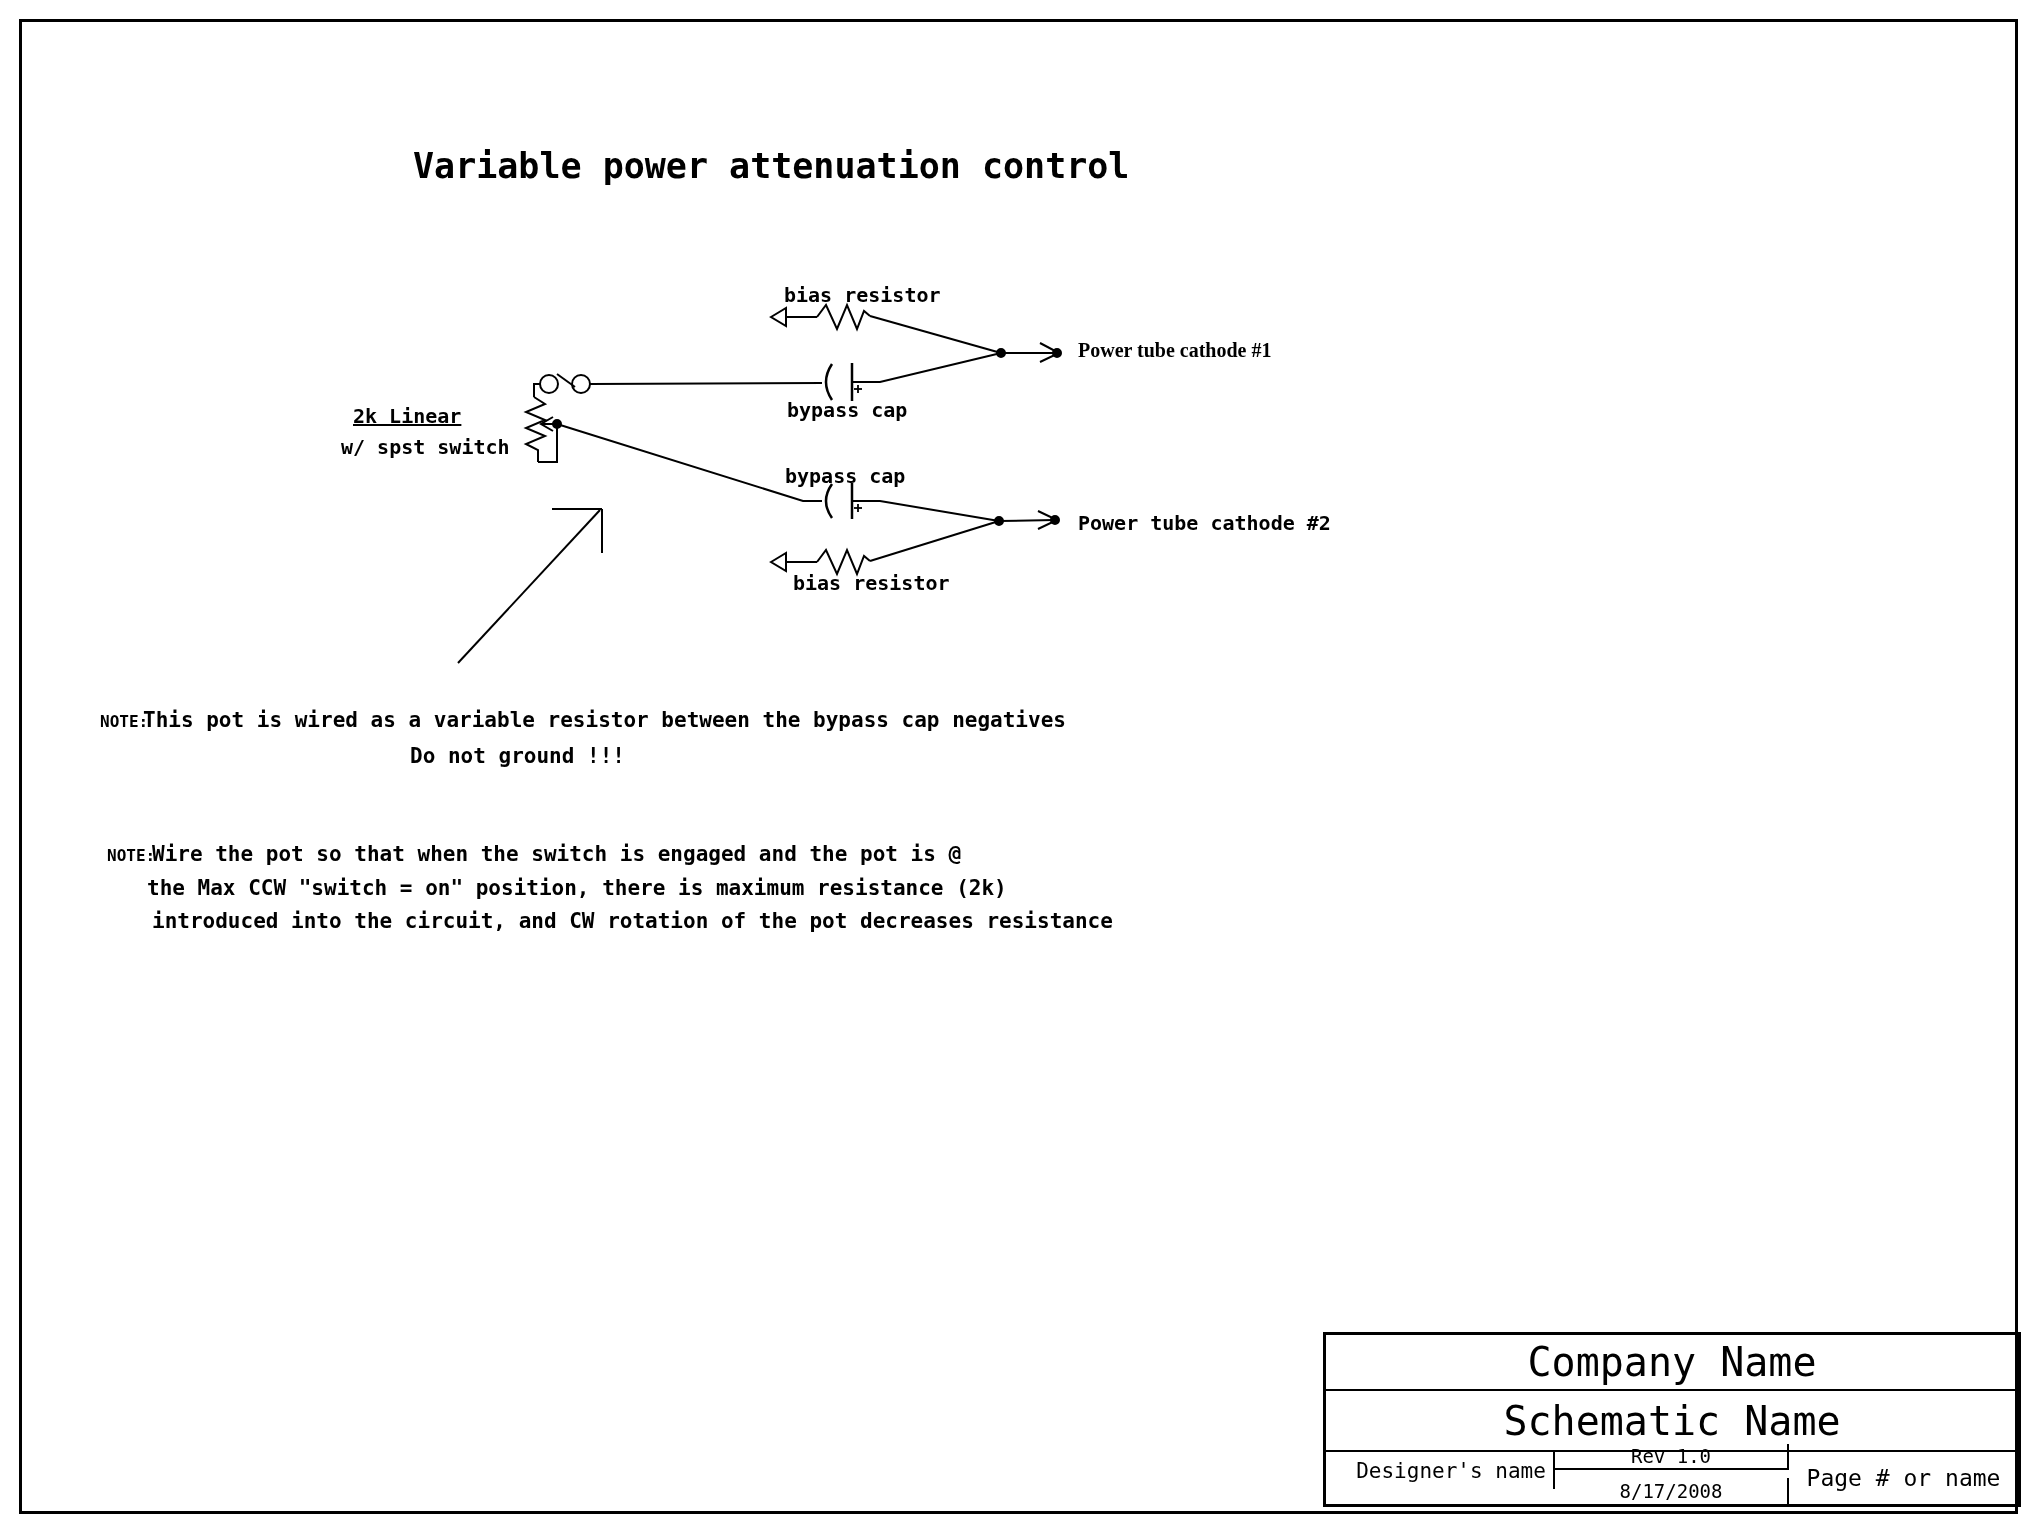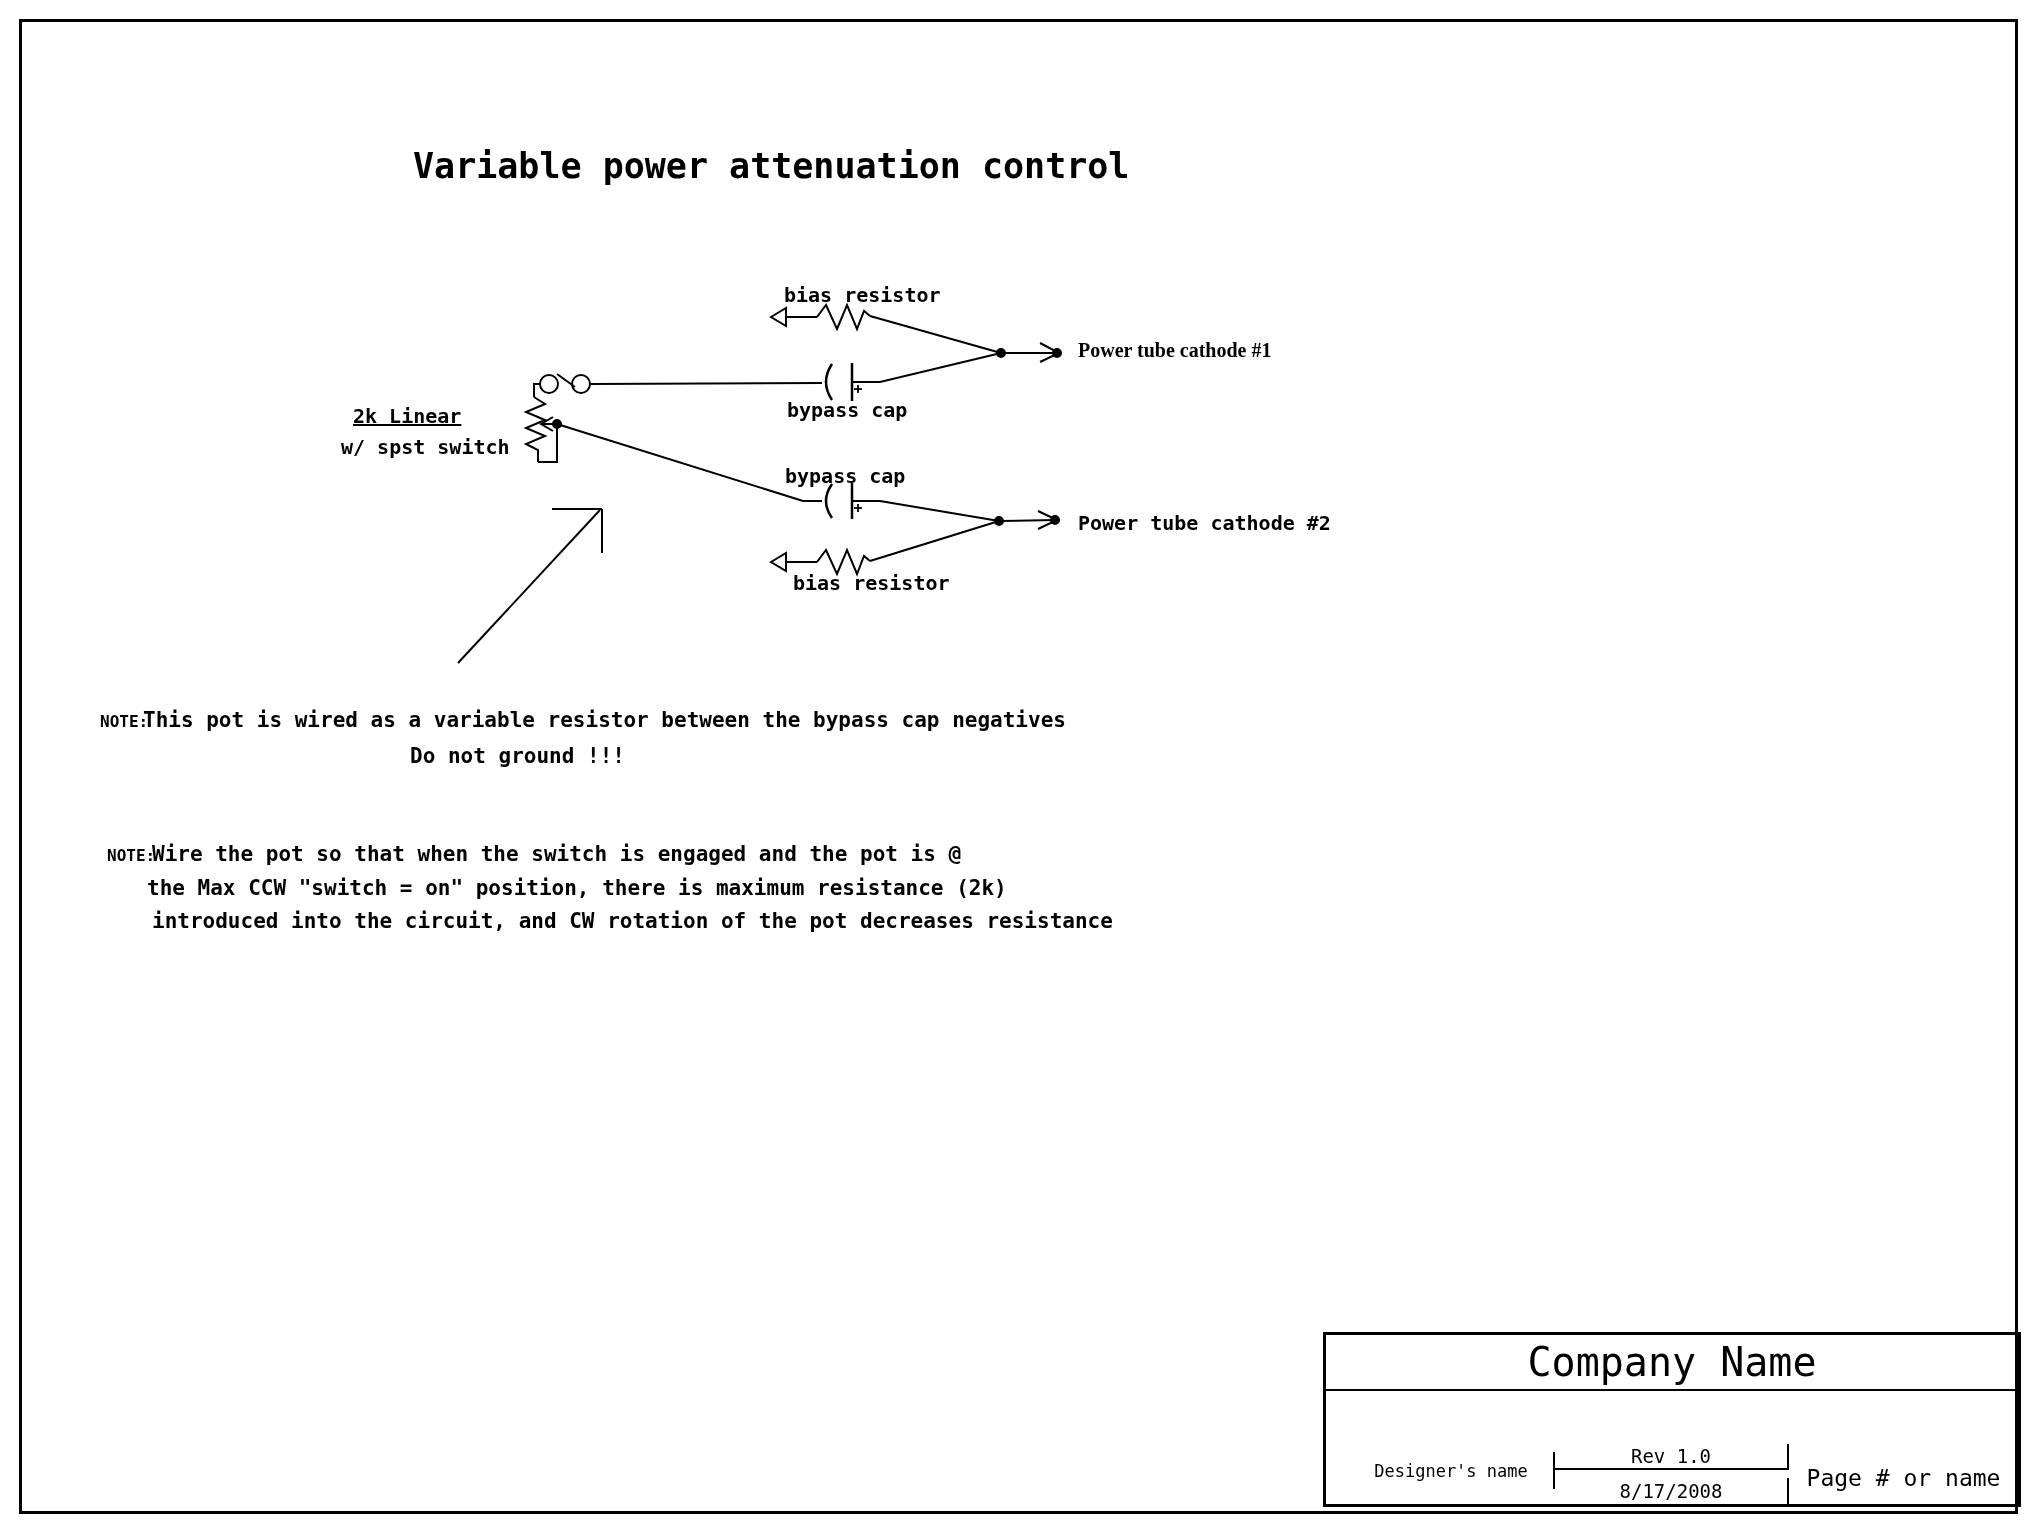--- a/index.html
+++ b/index.html
@@ -21,21 +21,21 @@
   .note-line{font-size:21px;font-weight:bold;}
   svg{position:absolute;left:0;top:0;}
   
   .tb{
     position:absolute;left:1312px;top:1332px;width:698px;height:175px;
     border:3px solid #000;box-sizing:border-box;margin-left:11px;
   }
   .tb .cell{position:absolute;box-sizing:border-box;display:flex;align-items:center;justify-content:center;}
   .tb-company{left:0;top:0;width:692px;height:56px;border-bottom:2px solid #000;font-size:40px;}
   .tb-schematic{left:0;top:56px;width:692px;height:61px;border-bottom:2px solid #000;font-size:40px;}
-  .tb-designer{left:0;top:117px;width:229px;height:37px;border-right:2px solid #000;font-size:17px;justify-content:flex-start;padding-left:23px;}
+  .tb-designer{left:0;top:117px;width:229px;height:37px;border-right:2px solid #000;font-size:21px;justify-content:flex-start;padding-left:23px;}
   .tb-rev{left:229px;top:109px;width:234px;height:26px;border-right:2px solid #000;border-bottom:2px solid #000;font-size:19px;}
   .tb-date{left:229px;top:143px;width:234px;height:26px;border-right:2px solid #000;font-size:19px;}
   .tb-page{left:463px;top:117px;width:229px;height:52px;font-size:23px;}
 </style>
 </head>
 <body>
 
 <div class="page-border"></div>
 
 <div class="abs drawing-title">Variable power attenuation control</div>
@@ -132,17 +132,18 @@
 
 <div>
   <div class="abs note-prefix" style="left:107px;top:846px;">NOTE:</div>
   <div class="abs note-line" style="left:152px;top:842px;">Wire the pot so that when the switch is engaged and the pot is @</div>
   <div class="abs note-line" style="left:147px;top:876px;">the Max CCW "switch = on" position, there is maximum resistance (2k)</div>
   <div class="abs note-line" style="left:152px;top:909px;">introduced into the circuit, and CW rotation of the pot decreases resistance</div>
 </div>
 
 <div class="tb">
   <div class="cell tb-company">Company Name</div>
+  <div class="cell tb-schematic">Schematic Name</div>
   <div class="cell tb-designer">Designer's name</div>
   <div class="cell tb-rev">Rev 1.0</div>
   <div class="cell tb-date">8/17/2008</div>
   <div class="cell tb-page">Page # or name</div>
 </div>
 
 </body></html>

